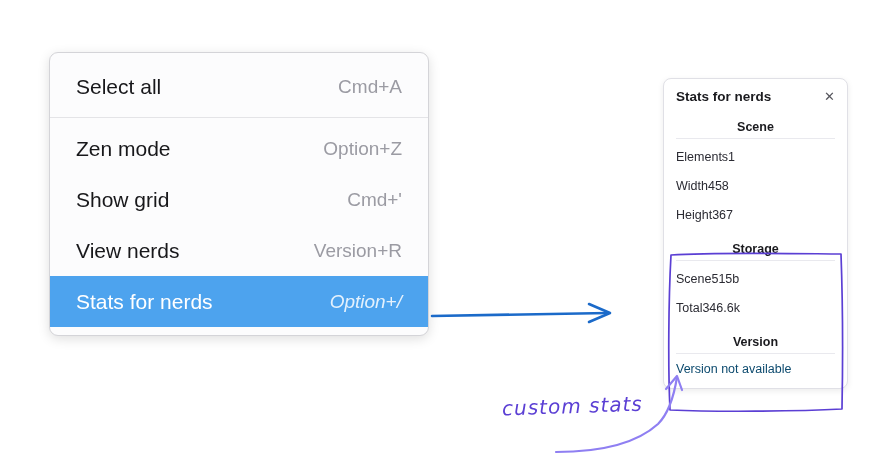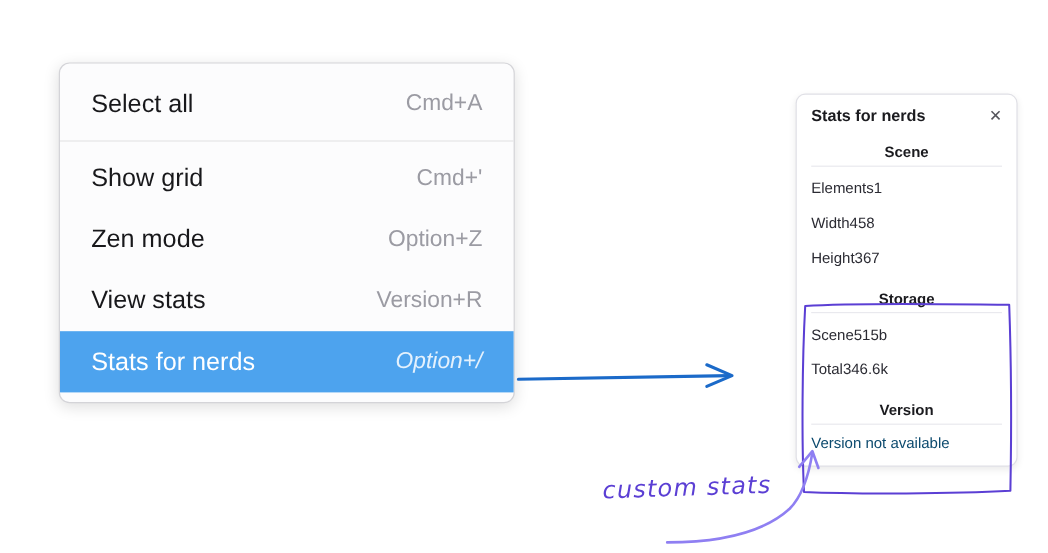--- a/index.html
+++ b/index.html
@@ -50,29 +50,29 @@
 
 <div class="canvas">
 
   <div class="context-menu">
     <div class="menu-item">
       <span>Select all</span>
       <span class="shortcut">Cmd+A</span>
     </div>
     <div class="menu-separator"></div>
     <div class="menu-item">
+      <span>Zen mode</span>
+      <span class="shortcut">Option+Z</span>
+    </div>
+    <div class="menu-item">
       <span>Show grid</span>
       <span class="shortcut">Cmd+'</span>
     </div>
     <div class="menu-item">
-      <span>Zen mode</span>
-      <span class="shortcut">Option+Z</span>
-    </div>
-    <div class="menu-item">
-      <span>View stats</span>
+      <span>View nerds</span>
       <span class="shortcut">Version+R</span>
     </div>
     <div class="menu-item selected">
       <span>Stats for nerds</span>
       <span class="shortcut">Option+/</span>
     </div>
   </div>
 
   <div class="stats-panel">
     <div class="stats-header">

